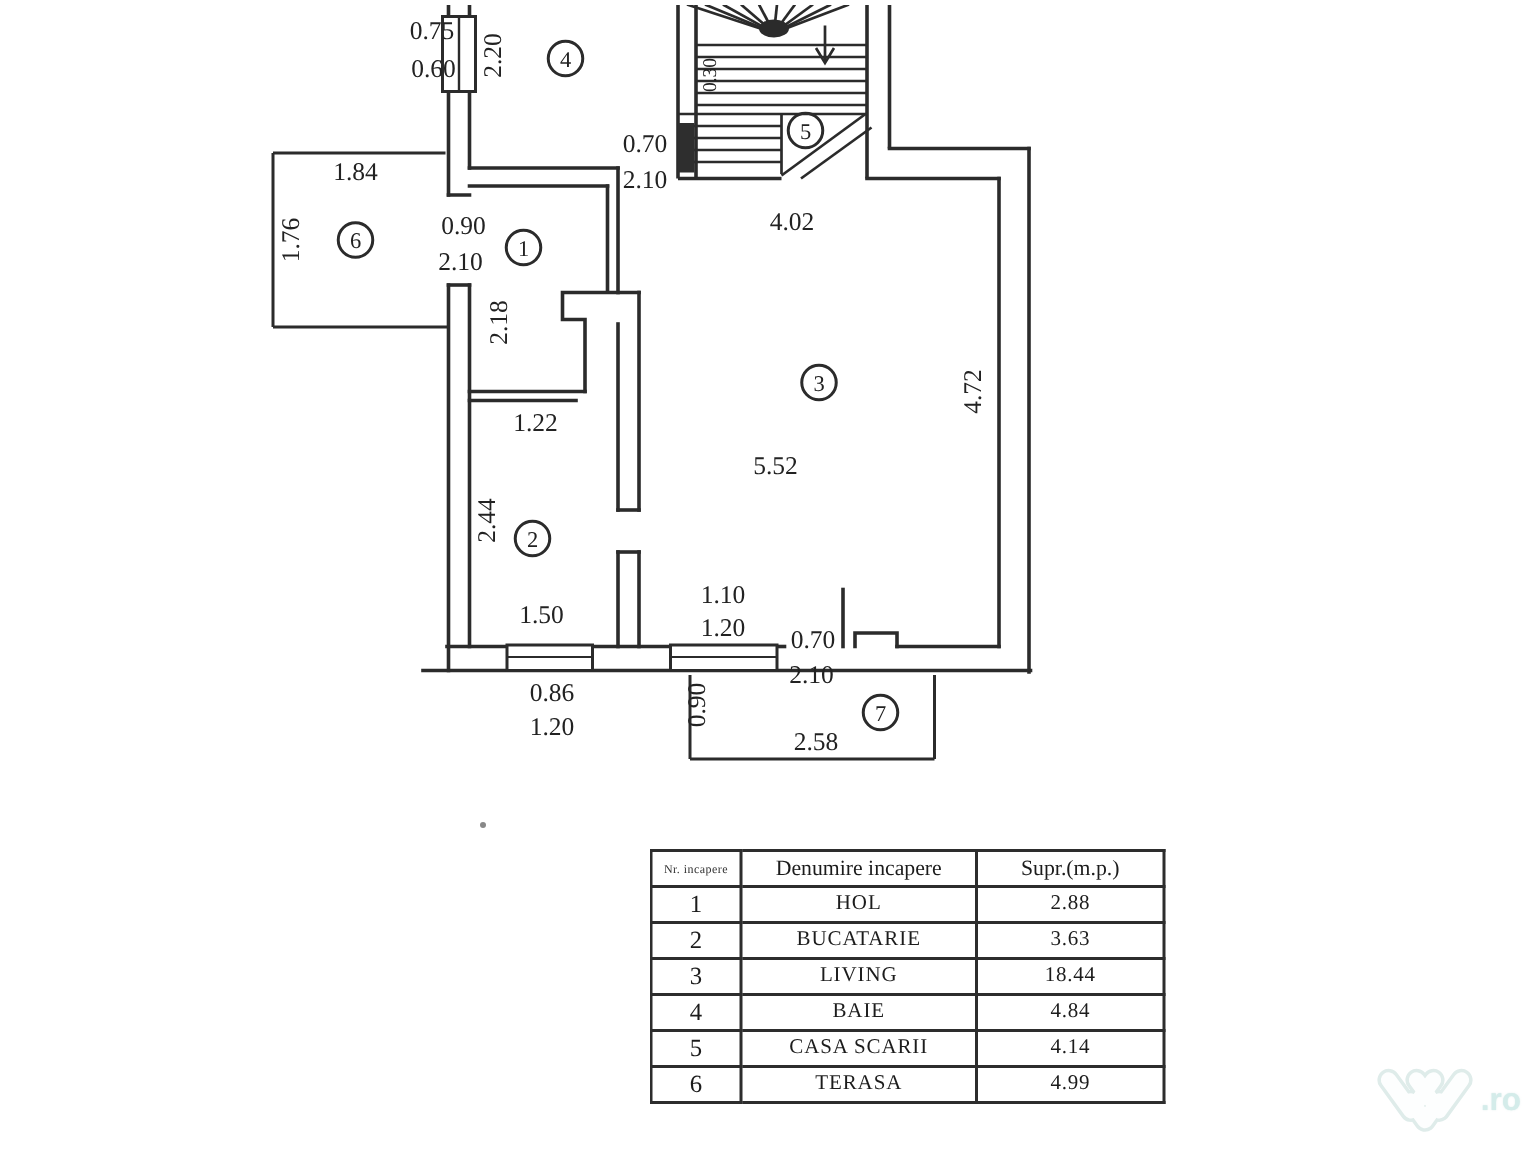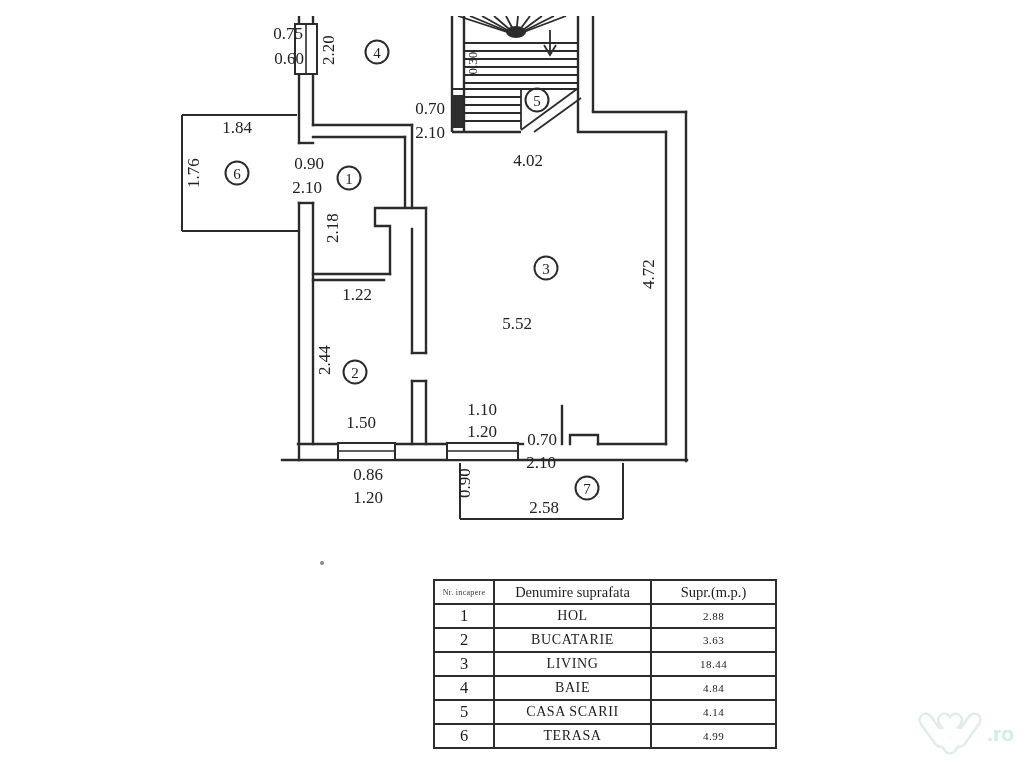--- a/index.html
+++ b/index.html
@@ -1,36 +1,36 @@
 <!DOCTYPE html>
 <html><head>
 <meta charset="utf-8">
 <style>
   html,body{margin:0;padding:0;}
   body{
     width:1024px;height:768px;overflow:hidden;position:relative;
     background:#ffffff;font-family:"Liberation Serif","DejaVu Serif",serif;
   }
-  .scan{position:absolute;left:0;top:16px;width:1024px;height:577px;filter:blur(.3px);}
+  .scan{position:absolute;left:0;top:3px;width:1024px;height:577px;filter:blur(.3px);}
   .plan-svg{position:absolute;left:0;top:0;}
   
   .area-table{
     position:absolute;left:433px;top:563px;width:342px;
     border-collapse:collapse;table-layout:fixed;color:#1c1c1c;
   }
   .area-table td,.area-table th{
     border:2px solid #2d2d2d;height:22px;padding:0 2px;text-align:center;
     overflow:hidden;white-space:nowrap;font-weight:normal;
   }
   .th-nr{font-size:8px;letter-spacing:.3px;color:#333;font-weight:bold;}
   .th-name{font-size:14.5px;}
   .th-area{font-size:14.5px;}
   .cell-nr{font-size:16.5px;}
   .cell-name{text-align:left;padding-left:24px;font-size:14px;letter-spacing:.6px;}
-  .cell-area{font-size:11px;letter-spacing:.5px;}
+  .cell-area{font-size:14px;letter-spacing:.5px;}
   .cell-total{font-weight:bold;font-size:13.5px;letter-spacing:.4px;}
   
   .watermark{
     position:absolute;right:10px;top:706px;height:56px;display:flex;align-items:center;gap:4px;
     font-family:"Liberation Sans","DejaVu Sans",sans-serif;pointer-events:none;
   }
   .wm-text{
     font-size:31px;font-weight:bold;letter-spacing:.5px;color:#ffffff;
     text-shadow:0 0 1px #dce9e8,0 0 3px rgba(190,215,213,.65);
   }
@@ -195,21 +195,21 @@
 
   <table class="area-table">
     <colgroup>
         <col style="width:60px">
         <col style="width:157px">
         <col style="width:125px">
       </colgroup>
     <thead>
       <tr>
         <th class="th-nr">Nr. incapere</th>
-        <th class="th-name">Denumire suprafata</th>
+        <th class="th-name">Denumire incapere</th>
         <th class="th-area">Supr.(m.p.)</th>
       </tr>
     </thead>
     <tbody id="area-table-body">
         <tr>
           <td class="cell-nr">1</td>
           <td class="cell-name">HOL</td>
           <td class="cell-area">2.88</td>
         </tr>
         <tr>

